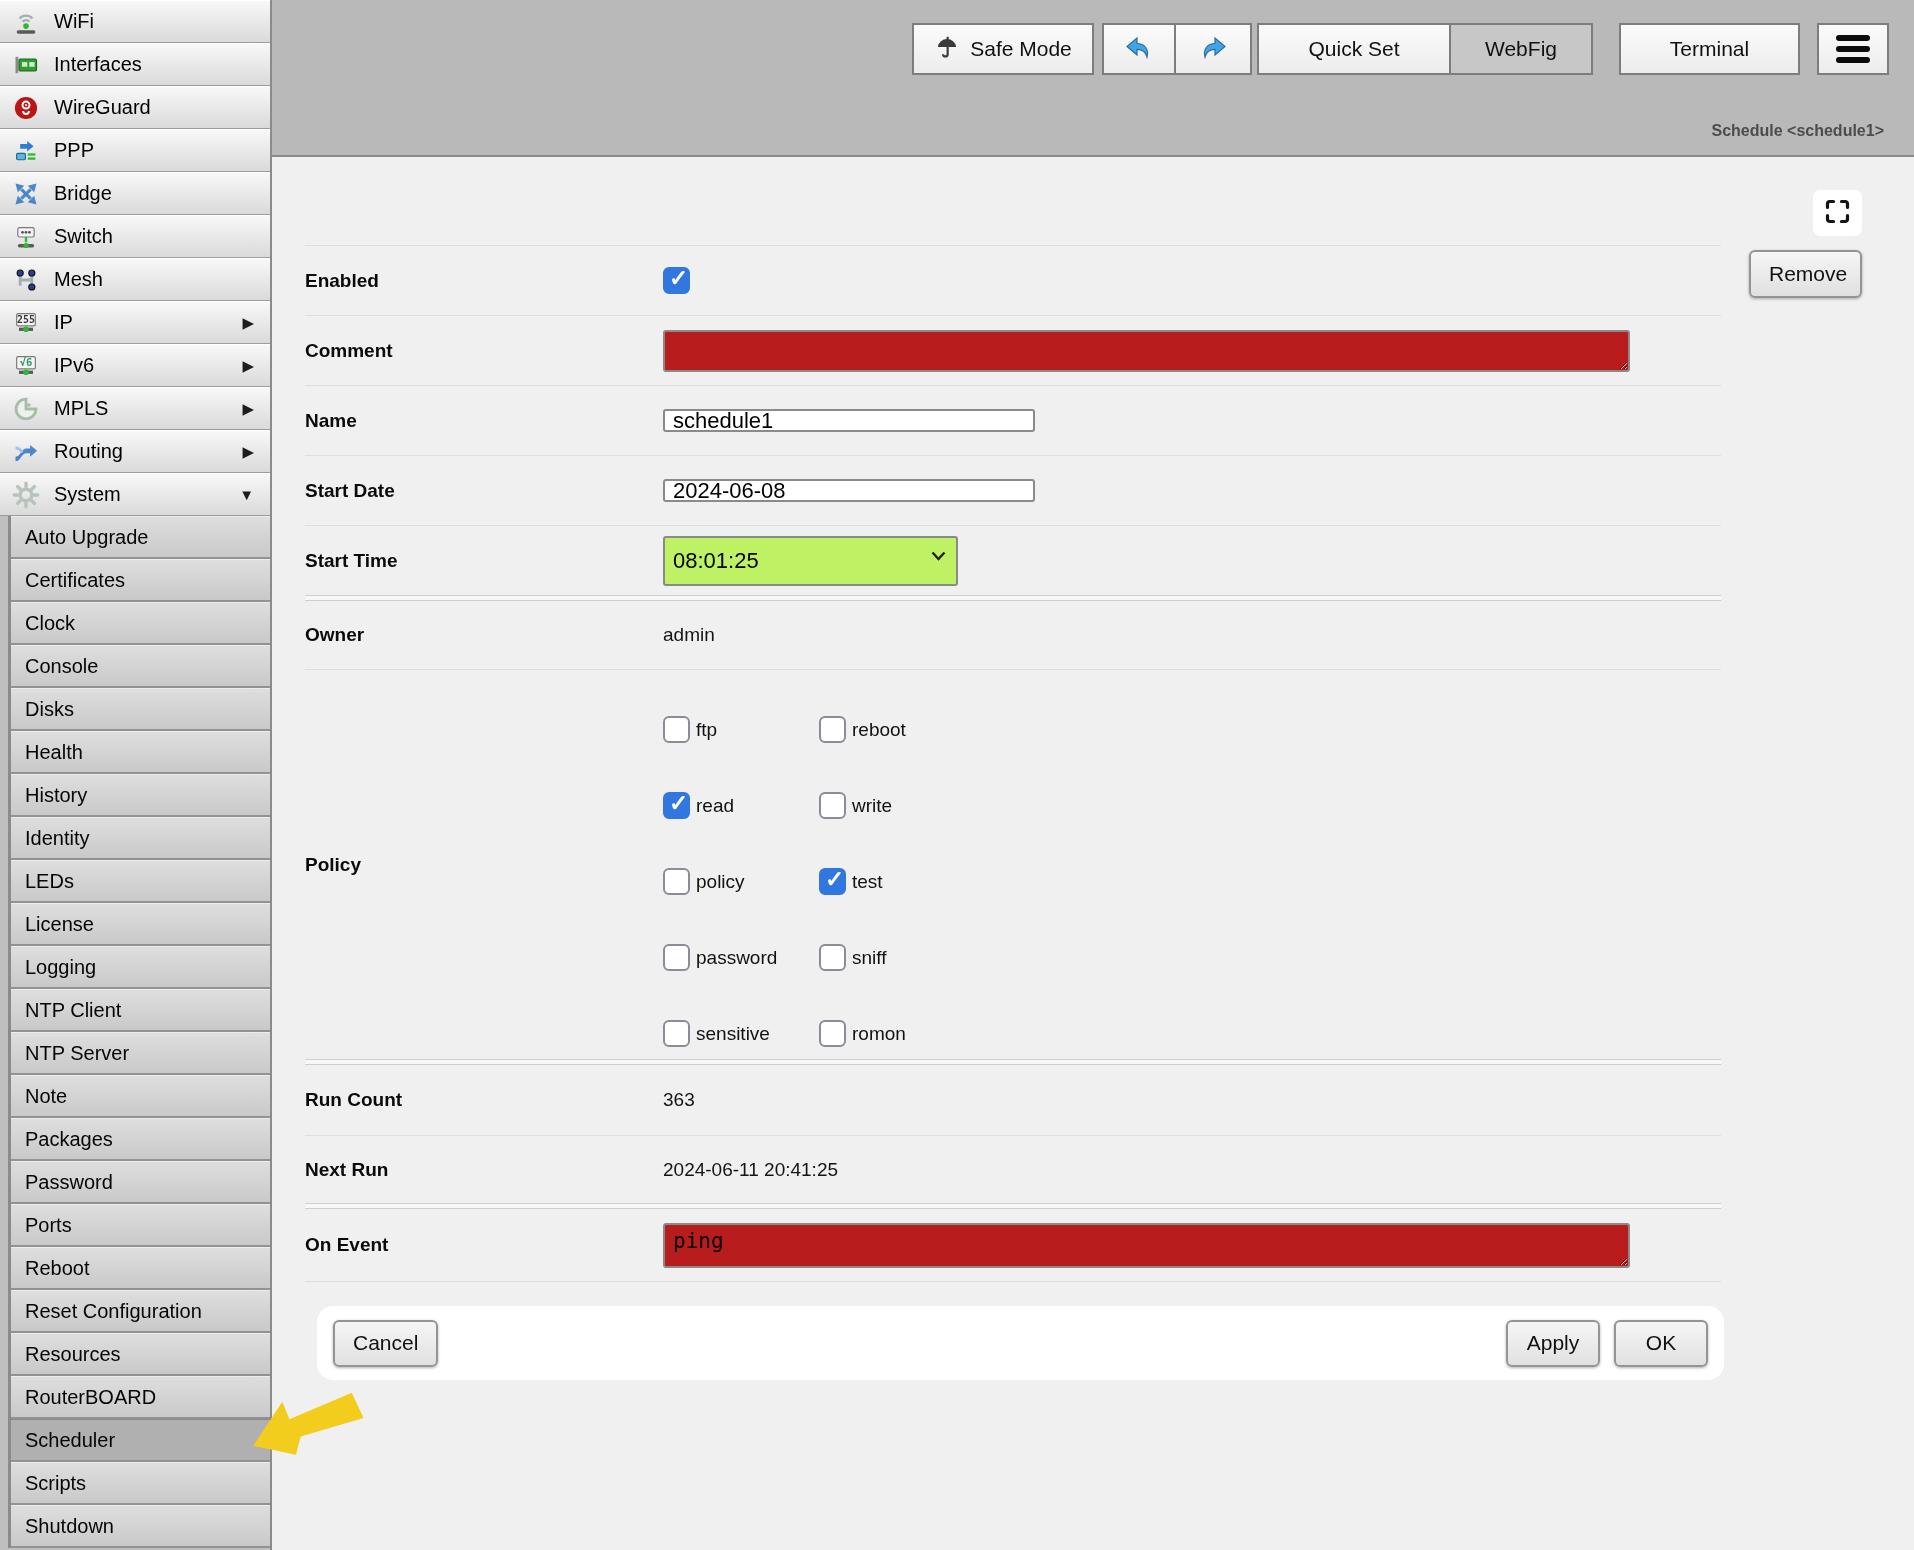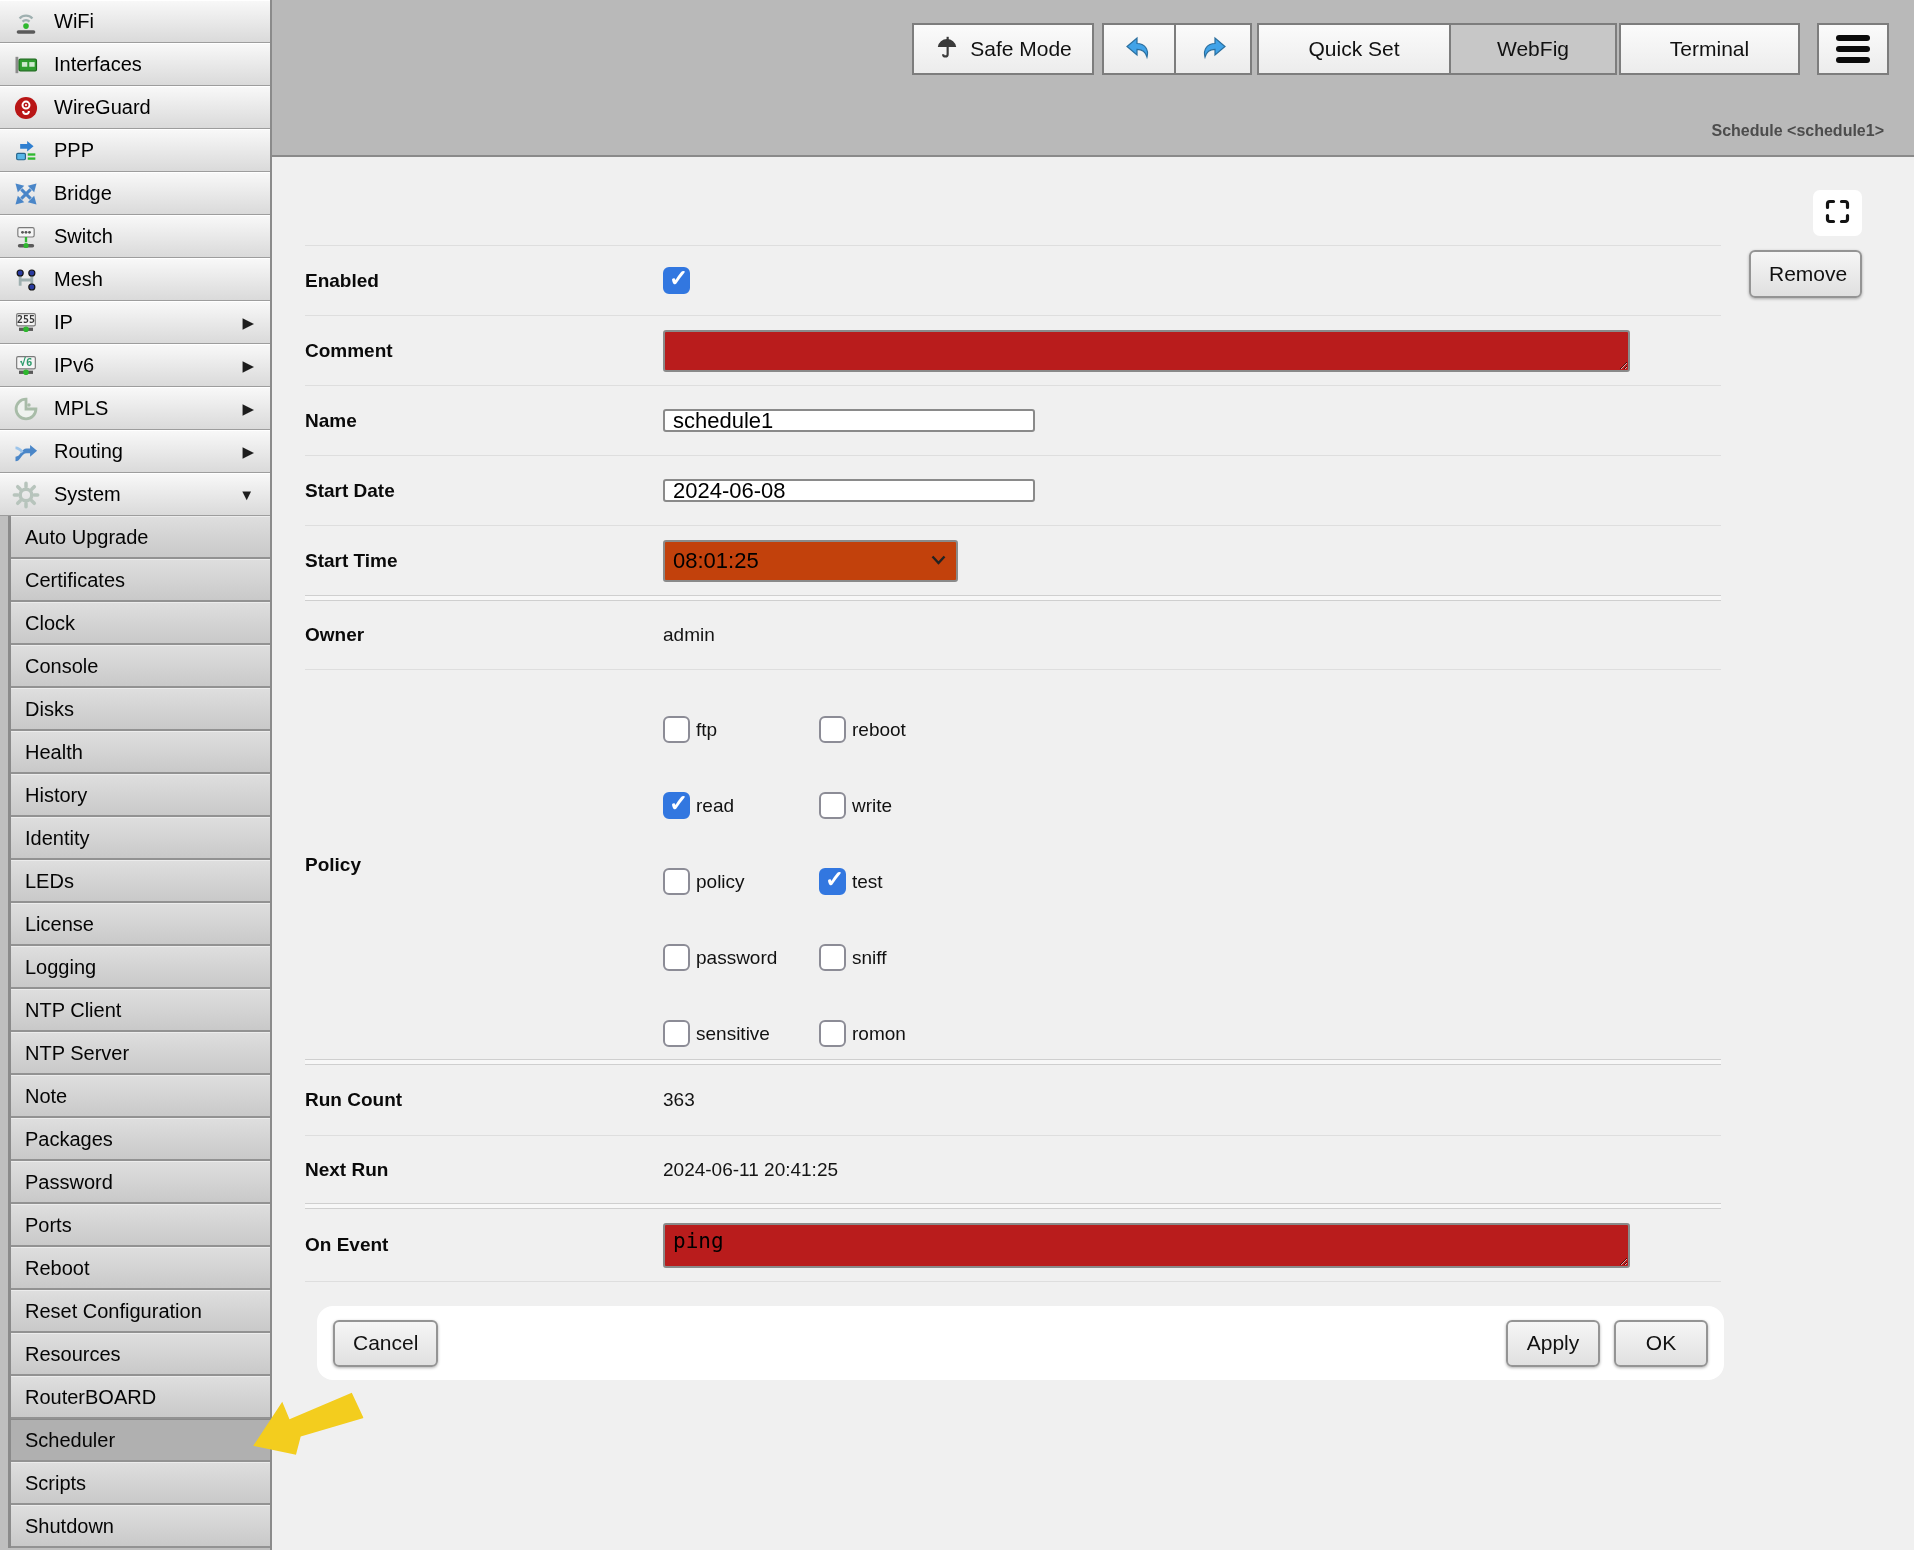--- a/index.html
+++ b/index.html
@@ -12,21 +12,21 @@
   .page-title { position:absolute; top:122px; right:30px; font-size:16px; font-weight:bold; color:#4c4c4c; }
 
   .tbtn { position:absolute; top:23px; height:52px; display:flex; align-items:center; justify-content:center;
           gap:10px; background:linear-gradient(#fbfbfb,#ececec); border:2px solid #7d7d7d;
           font-size:21px; color:#111; cursor:pointer; }
   .tbtn.active { background:#c7c7c7; }
   .btn-safemode { left:912px; width:182px; }
   .btn-undo { left:1102px; width:74px; }
   .btn-redo { left:1174px; width:78px; }
   .btn-quickset { left:1257px; width:194px; }
-  .btn-webfig { left:1449px; width:168px; }
+  .btn-webfig { left:1449px; width:144px; }
   .btn-terminal { left:1619px; width:181px; }
   .btn-menu { left:1817px; width:72px; }
   .hamburger { display:flex; flex-direction:column; gap:5px; }
   .hamburger span { width:34px; height:6px; border-radius:3px; background:#0b0b0b; }
 
   
   .sidebar { position:absolute; left:0; top:0; width:272px; height:1550px;
              background:#bfbfbf; border-right:2px solid #8b8b8b; z-index:2; }
   .nav { list-style:none; }
   .nav > li { position:relative; height:43px; display:flex; align-items:center; gap:10px; padding-left:8px;
@@ -51,21 +51,21 @@
   .static-val { font-size:19px; color:#141414; }
   .gsep { height:6px; border-top:1px solid #cfcfcf; border-bottom:1px solid #cfcfcf; background:#f7f7f7; }
   .endline { border-top:1px solid #dedede; height:0; }
 
   .tinput { width:372px; height:23px; border:2px solid #8a8a8a; border-radius:3px; background:#fff;
             font-size:22px; padding:0 8px; font-family:"Liberation Sans",sans-serif; color:#000; }
   .ta { width:967px; height:42px; border:2px solid #8a8a8a; border-radius:3px; background:#b91c1c;
         font-size:22px; padding:4px 8px; font-family:"Liberation Sans",sans-serif; resize:both; }
   .ta-mono { height:45px; font-family:"DejaVu Sans Mono",monospace; font-size:21px; }
   .selwrap { position:relative; }
-  .tselect { width:295px; height:42px; border:2px solid #8a8a8a; border-radius:3px; background:#c2410c;
+  .tselect { width:295px; height:50px; border:2px solid #8a8a8a; border-radius:3px; background:#bef264;
              font-size:22px; padding:0 30px 0 8px; appearance:none; -webkit-appearance:none;
              font-family:"Liberation Sans",sans-serif; }
   .chev { position:absolute; right:12px; top:15px; pointer-events:none; line-height:0; }
 
   .cb { width:27px; height:27px; border:2px solid #8c8c96; border-radius:6px; background:#fff;
         position:relative; flex:none; cursor:pointer; display:inline-block; }
   .cb[data-checked="true"] { background:#3277e0; border-color:#3277e0; }
   .cb[data-checked="true"]::after { content:"✓"; position:absolute; left:4px; top:-4px;
         color:#fff; font-weight:bold; font-size:23px; }
   .pol-wrap { display:flex; padding:10px 0 12px; }

